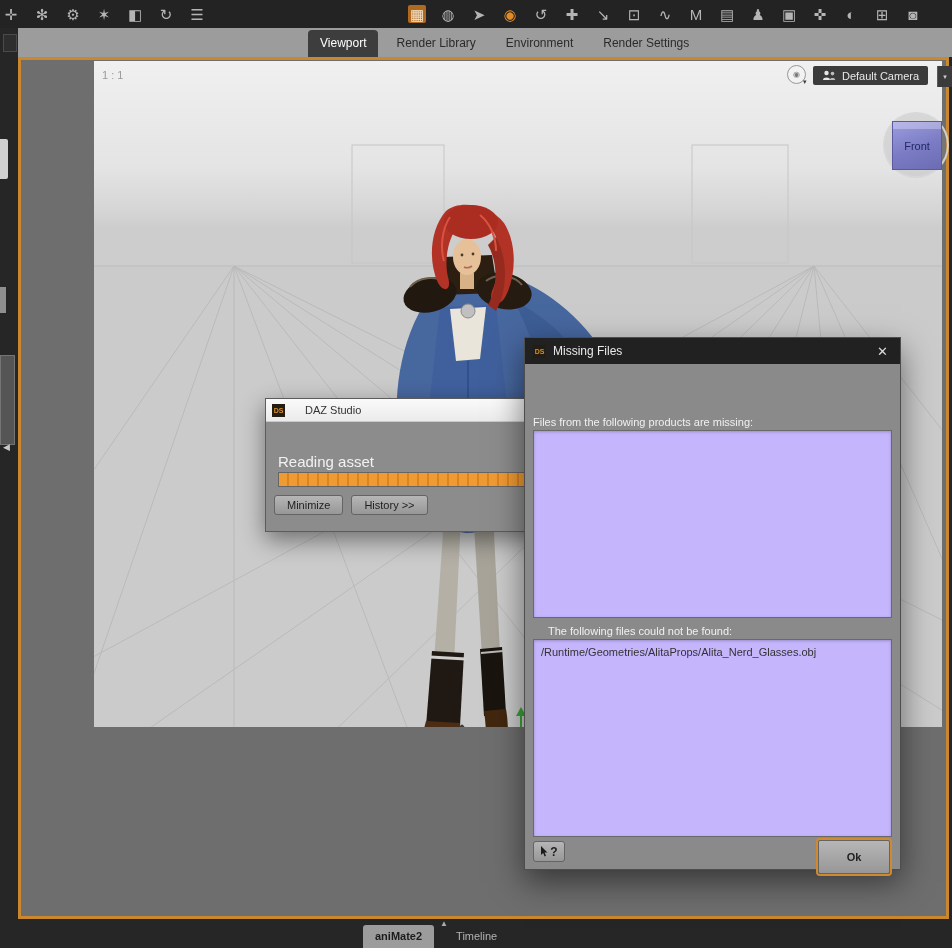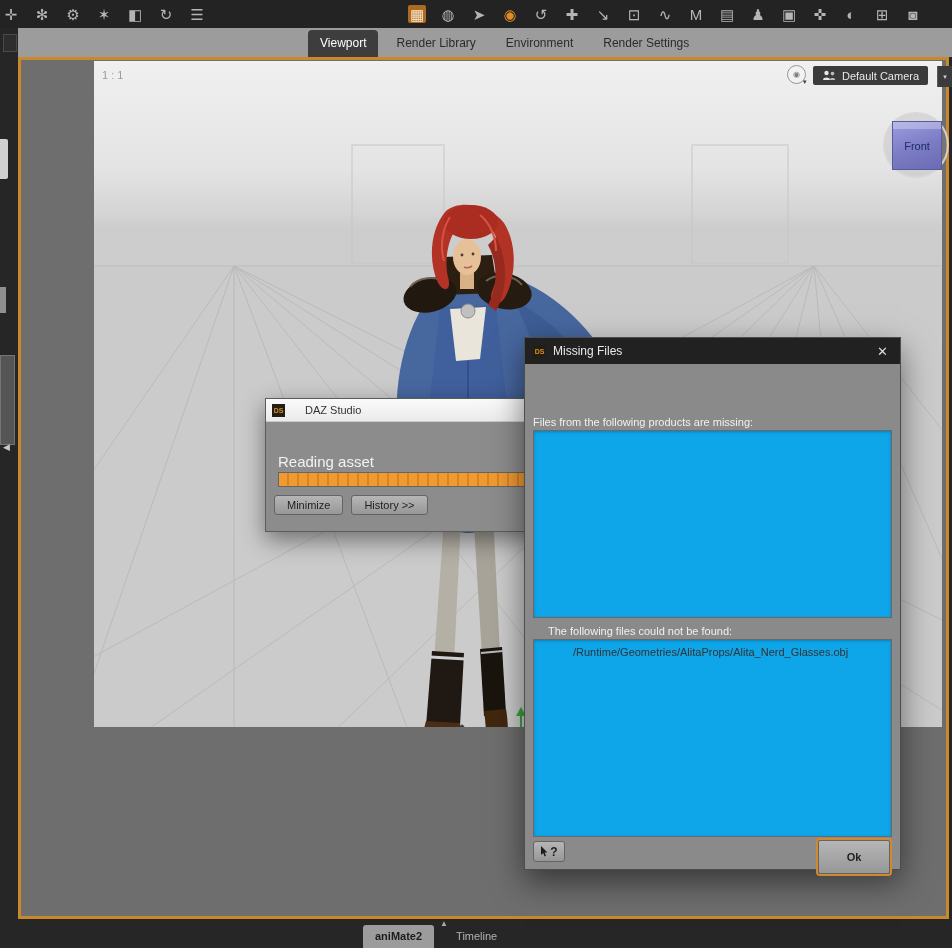--- a/index.html
+++ b/index.html
@@ -75,22 +75,22 @@
   .dlg-progress .btnrow{position:absolute;left:8px;top:96px;display:flex;gap:8px;}
 
   .dlg-missing{position:absolute;left:524px;top:337px;width:377px;height:533px;background:#8a8a8a;
                border:1px solid #4d4d4d;box-shadow:0 12px 30px rgba(0,0,0,.5);z-index:20;box-sizing:border-box;}
   .titlebar-dark{height:26px;background:#212121;display:flex;align-items:center;gap:7px;padding:0 8px;}
   .titlebar-dark .ttl{color:#e9e9e9;font-size:12px;}
   .close-x{margin-left:auto;color:#dddddd;font-size:13px;padding:0 4px;cursor:default;}
   .dlg-missing .msg{position:absolute;left:8px;right:8px;top:31px;color:#f0f0f0;font-size:11px;line-height:1.4;}
   .dlg-missing .lbl1{position:absolute;left:8px;top:78px;color:#f0f0f0;font-size:11px;}
   .dlg-missing .lbl2{position:absolute;left:8px;top:287px;color:#f0f0f0;font-size:11px;margin-left:15px;}
-  .listbox{position:absolute;left:8px;right:8px;background:#0ea5e9;border:1px solid #696969;
-           box-shadow:inset 0 1px 3px rgba(0,0,0,.22);box-sizing:border-box;overflow:hidden;padding-left:32px;}
+  .listbox{position:absolute;left:8px;right:8px;background:#c4b5fd;border:1px solid #696969;
+           box-shadow:inset 0 1px 3px rgba(0,0,0,.22);box-sizing:border-box;overflow:hidden;}
   .list-products{top:92px;height:188px;}
   .list-files{top:301px;height:198px;}
   .file-item{padding:6px 7px;color:#333333;font-size:11px;white-space:nowrap;}
   .help-btn{position:absolute;left:8px;top:503px;width:32px;height:21px;padding:0;gap:2px;}
   .help-btn .q{font-weight:bold;font-size:12px;color:#1c1c1c;}
   .ok-btn{position:absolute;right:10px;top:502px;width:72px;height:20px;box-shadow:0 0 0 2px #cf8a2f;
           border-radius:2px;font-weight:bold;padding:16px;}
 
   
   .bottom-bar{position:absolute;left:0;top:919px;width:952px;height:29px;background:#262626;}

